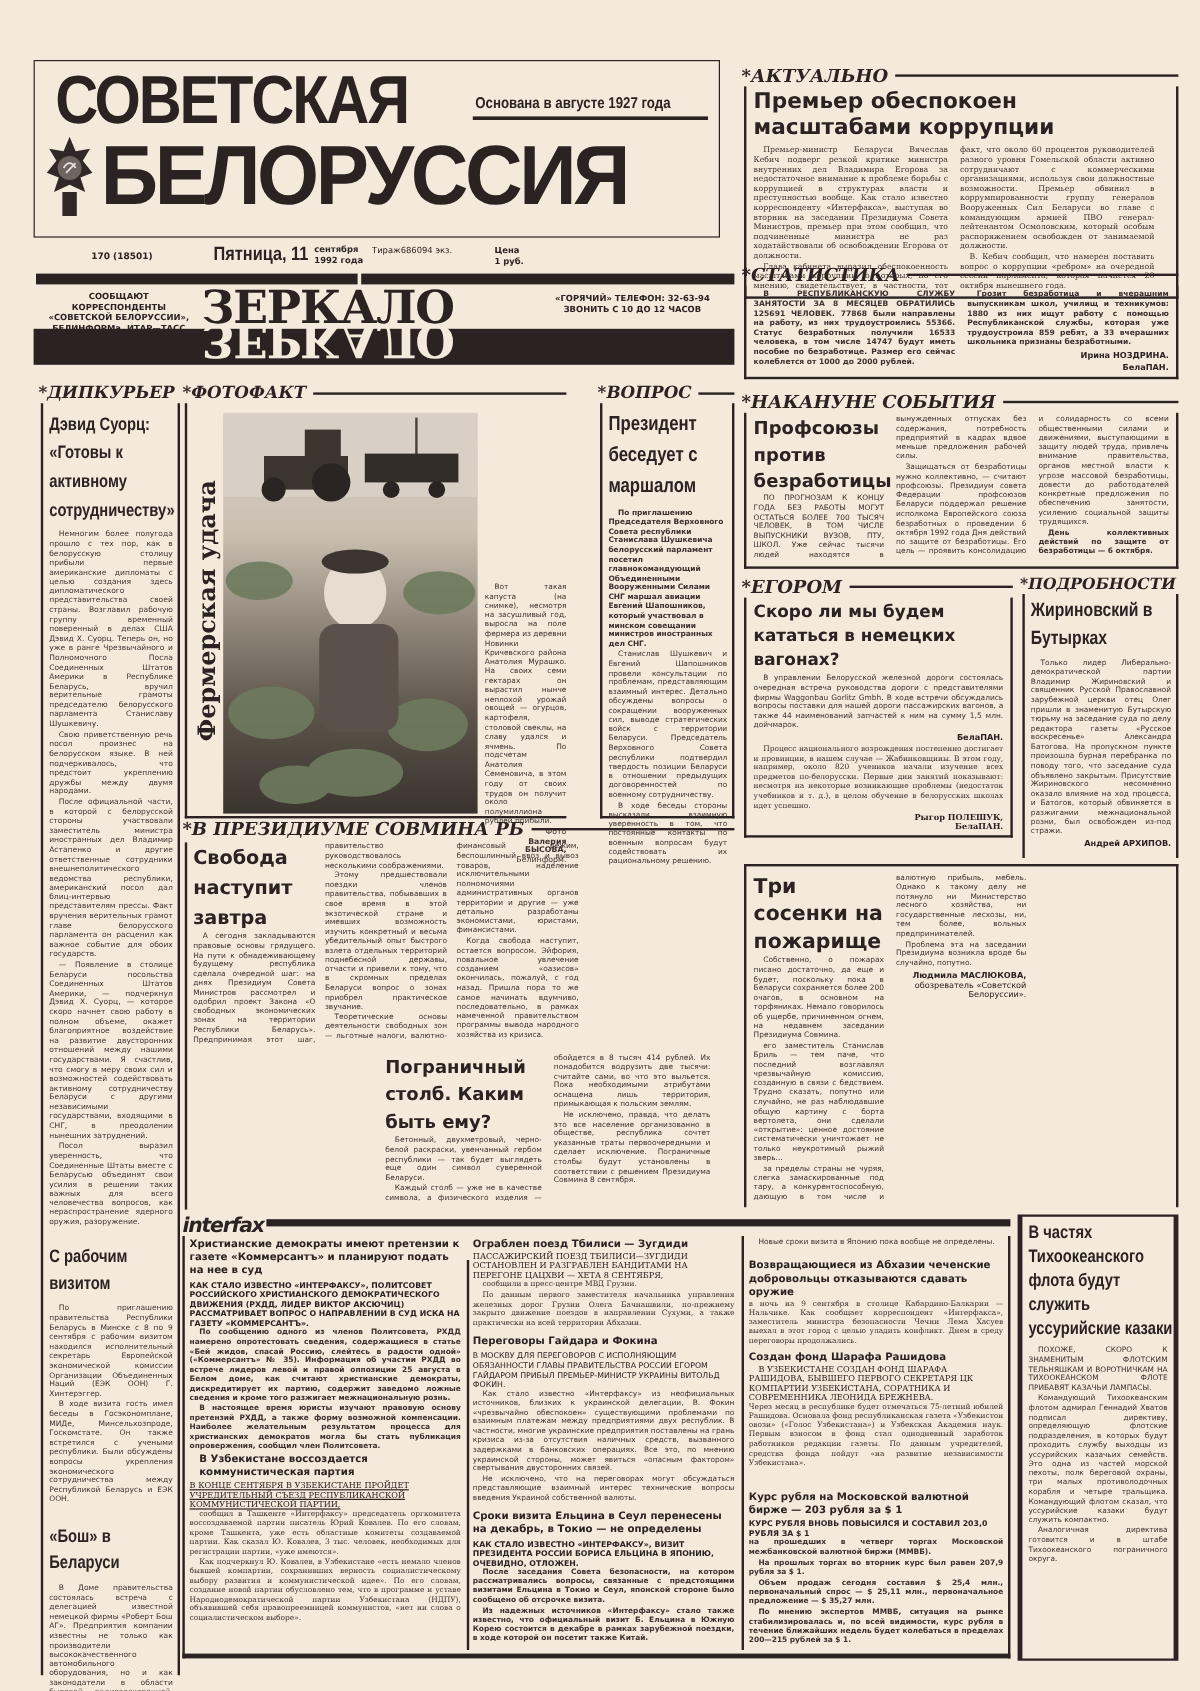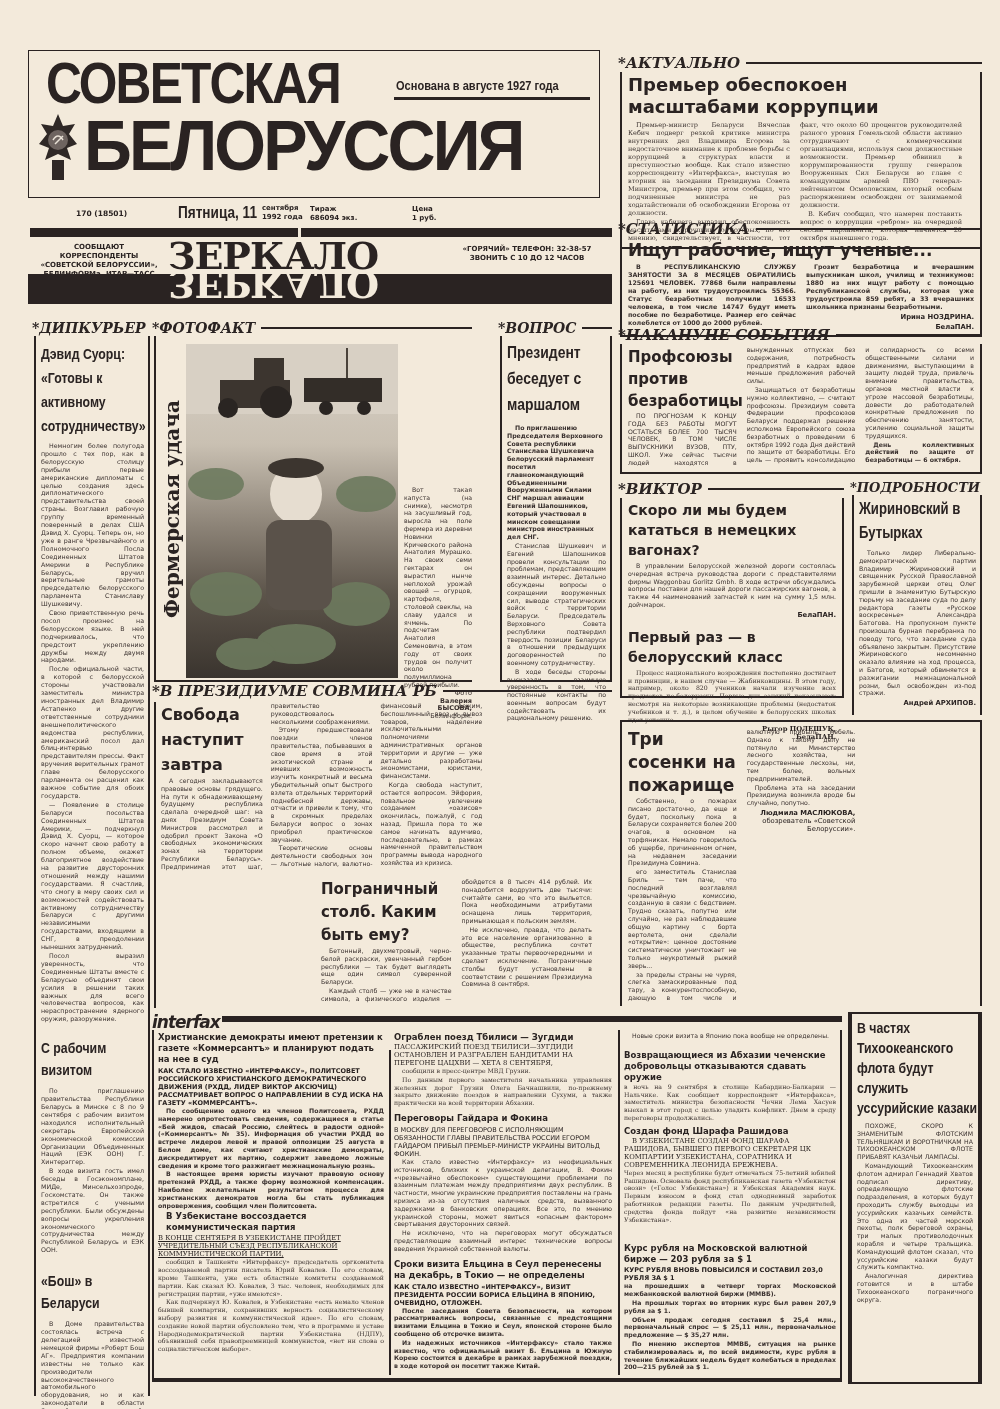--- a/index.html
+++ b/index.html
@@ -41,56 +41,55 @@
 <div class="abs rule" style="left:394px;top:97px;width:196px;height:3px;"></div>
 
 <div class="abs" style="left:76px;top:209px;font-size:7.5px;font-weight:bold;">170 (18501)</div>
 <div class="abs" style="left:178px;top:204px;display:flex;align-items:flex-start;gap:3px;">
   <span style="font-family:'Liberation Sans',sans-serif;font-weight:bold;font-size:16px;transform:scaleX(0.85);transform-origin:left top;display:inline-block;white-space:nowrap;margin-right:-12px;">Пятница, 11</span>
   <span style="display:flex;flex-direction:column;font-size:7px;line-height:8.5px;font-weight:bold;">
     <span>сентября</span>
     <span>1992 года</span>
   </span>
 </div>
-<div class="abs" style="left:310px;top:205px;display:flex;flex-direction:column;font-size:7px;line-height:9px;font-weight:bold;">
+<div class="abs" style="left:310px;top:205px;display:flex;flex-direction:row;font-size:7px;line-height:9px;font-weight:normal;">
   <span>Тираж</span>
   <span>686094 экз.</span>
 </div>
 <div class="abs" style="left:412px;top:205px;display:flex;flex-direction:column;font-size:7px;line-height:9px;font-weight:bold;">
   <span>Цена</span>
   <span>1 руб.</span>
 </div>
 
 <div class="abs rule" style="left:30px;top:228px;width:268px;height:9px;"></div>
 <div class="abs rule" style="left:301px;top:228px;width:311px;height:9px;"></div>
 <div class="abs" style="left:38px;top:243px;width:122px;font-size:7px;font-weight:bold;line-height:9px;text-align:center;">СООБЩАЮТ КОРРЕСПОНДЕНТЫ «СОВЕТСКОЙ БЕЛОРУССИИ», БЕЛИНФОРМа, ИТАР—ТАСС</div>
 <div class="abs serif" style="left:168px;top:234px;font-size:38px;font-weight:bold;letter-spacing:-1px;line-height:44px;">ЗЕРКАЛО</div>
 <div class="abs rule" style="left:28px;top:274px;width:584px;height:30px;"></div>
 <div class="abs serif" style="left:168px;top:262px;font-size:38px;font-weight:bold;letter-spacing:-1px;line-height:44px;color:#f3eadb;transform:scaleY(-1);">ЗЕРКАЛО</div>
 <div class="abs" style="left:452px;top:245px;font-size:7px;font-weight:bold;line-height:9px;text-align:center;width:150px;">
-  <div>«ГОРЯЧИЙ» ТЕЛЕФОН: 32-38-57</div>
+  <div>«ГОРЯЧИЙ» ТЕЛЕФОН: 32-63-94</div>
   <div>ЗВОНИТЬ С 10 ДО 12 ЧАСОВ</div>
 </div>
 
 <div class="abs" style="left:618px;top:54px;width:364px;">
   <div class="rubric">*АКТУАЛЬНО</div>
   <div class="boxL" style="border-bottom:2px solid #2a2322;border-right:2px solid #2a2322;padding:2px 18px 4px 6px;margin-left:2px;">
     <div class="hl-round" style="font-size:18px;line-height:22px;">Премьер обеспокоен масштабами коррупции</div>
     <div class="txt cols2 serif" style="font-size:6.5px;margin-top:3px;">
       <p>Премьер-министр Беларуси Вячеслав Кебич подверг резкой критике министра внутренних дел Владимира Егорова за недостаточное внимание к проблеме борьбы с коррупцией в структурах власти и преступностью вообще. Как стало известно корреспонденту «Интерфакса», выступая во вторник на заседании Президиума Совета Министров, премьер при этом сообщил, что подчиненные министра не раз ходатайствовали об освобождении Егорова от должности.</p>
       <p>Глава кабинета выразил обеспокоенность масштабами коррупции, о которых, по его мнению, свидетельствует, в частности, тот факт, что около 60 процентов руководителей разного уровня Гомельской области активно сотрудничают с коммерческими организациями, используя свои должностные возможности. Премьер обвинил в коррумпированности группу генералов Вооруженных Сил Беларуси во главе с командующим армией ПВО генерал-лейтенантом Осмоловским, который особым распоряжением освобожден от занимаемой должности.</p>
       <p>В. Кебич сообщил, что намерен поставить вопрос о коррупции «ребром» на очередной сессии парламента, которая начнется 20 октября нынешнего года.</p>
     </div>
   </div>
 </div>
 
 <div class="abs" style="left:618px;top:220px;width:364px;">
   <div class="rubric">*СТАТИСТИКА</div>
   <div class="boxL" style="border-bottom:2px solid #2a2322;border-right:2px solid #2a2322;padding:2px 6px 4px 6px;margin-left:2px;">
-    <div class="hl-round" style="font-size:17px;line-height:21px;">Ищут рабочие, ищут ученые...</div>
     <div class="txt cols2" style="margin-top:2px;font-weight:bold;font-size:6.3px;">
       <p>В РЕСПУБЛИКАНСКУЮ СЛУЖБУ ЗАНЯТОСТИ ЗА 8 МЕСЯЦЕВ ОБРАТИЛИСЬ 125691 ЧЕЛОВЕК. 77868 были направлены на работу, из них трудоустроились 55366. Статус безработных получили 16533 человека, в том числе 14747 будут иметь пособие по безработице. Размер его сейчас колеблется от 1000 до 2000 рублей.</p>
       <p>Грозит безработица и вчерашним выпускникам школ, училищ и техникумов: 1880 из них ищут работу с помощью Республиканской службы, которая уже трудоустроила 859 ребят, а 33 вчерашних школьника признаны безработными.</p>
       <div class="sig">Ирина НОЗДРИНА.</div>
       <div class="sig">БелаПАН.</div>
     </div>
   </div>
 </div>
 
 <div class="abs" style="left:618px;top:326px;width:364px;">
@@ -175,28 +174,27 @@
     <div class="hl-cond" style="font-size:17px;line-height:26px;transform:scaleX(0.82);width:130px;">Президент беседует с маршалом</div>
     <div class="txt" style="margin-top:6px;font-size:6.2px;line-height:7.8px;">
       <p style="font-weight:bold;text-align:left;">По приглашению Председателя Верховного Совета республики Станислава Шушкевича белорусский парламент посетил главнокомандующий Объединенными Вооруженными Силами СНГ маршал авиации Евгений Шапошников, который участвовал в минском совещании министров иностранных дел СНГ.</p>
       <p>Станислав Шушкевич и Евгений Шапошников провели консультации по проблемам, представляющим взаимный интерес. Детально обсуждены вопросы о сокращении вооруженных сил, выводе стратегических войск с территории Беларуси. Председатель Верховного Совета республики подтвердил твердость позиции Беларуси в отношении предыдущих договоренностей по военному сотрудничеству.</p>
       <p>В ходе беседы стороны высказали взаимную уверенность в том, что постоянные контакты по военным вопросам будут содействовать их рациональному решению.</p>
     </div>
   </div>
 </div>
 
 <div class="abs" style="left:618px;top:480px;width:226px;">
-  <div class="rubric">*ВИКТОР</div>
+  <div class="rubric">*ЕГОРОМ</div>
   <div class="boxL" style="border-right:2px solid #2a2322;border-bottom:2px solid #2a2322;padding:2px 6px 4px 6px;margin-left:2px;height:200px;">
     <div class="hl-round" style="font-size:14px;line-height:20px;">Скоро ли мы будем кататься в немецких вагонах?</div>
     <div class="txt" style="font-size:6.2px;line-height:7.8px;margin-top:2px;">
       <p>В управлении Белорусской железной дороги состоялась очередная встреча руководства дороги с представителями фирмы Waggonbau Gorlitz Gmbh. В ходе встречи обсуждались вопросы поставки для нашей дороги пассажирских вагонов, а также 44 наименований запчастей к ним на сумму 1,5 млн. дойчмарок.</p>
       <div class="sig">БелаПАН.</div>
     </div>
-    <div class="hl-round" style="font-size:14px;line-height:20px;margin-top:8px;width:170px;">Первый раз — в белорусский класс</div>
     <div class="txt serif" style="font-size:6.2px;line-height:7.8px;margin-top:2px;">
       <p>Процесс национального возрождения постепенно достигает и провинции, в нашем случае — Жабинковщины. В этом году, например, около 820 учеников начали изучение всех предметов по-белорусски. Первые дни занятий показывают: несмотря на некоторые возникающие проблемы (недостаток учебников и т. д.), в целом обучение в белорусских школах идет успешно.</p>
       <div class="sig">Рыгор ПОЛЕШУК,</div>
       <div class="sig" style="margin-top:0;">БелаПАН.</div>
     </div>
   </div>
 </div>
 
 <div class="abs" style="left:850px;top:480px;width:132px;">
   <div class="rubric" style="font-size:13px;">*ПОДРОБНОСТИ</div>

